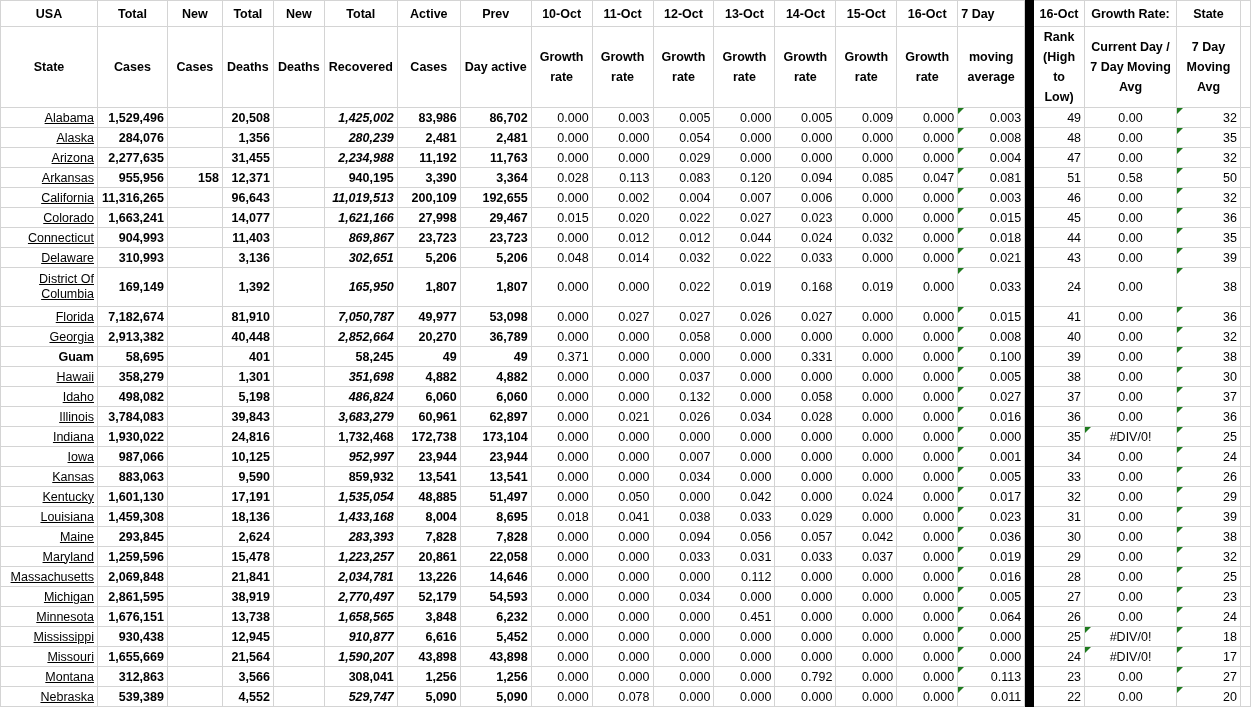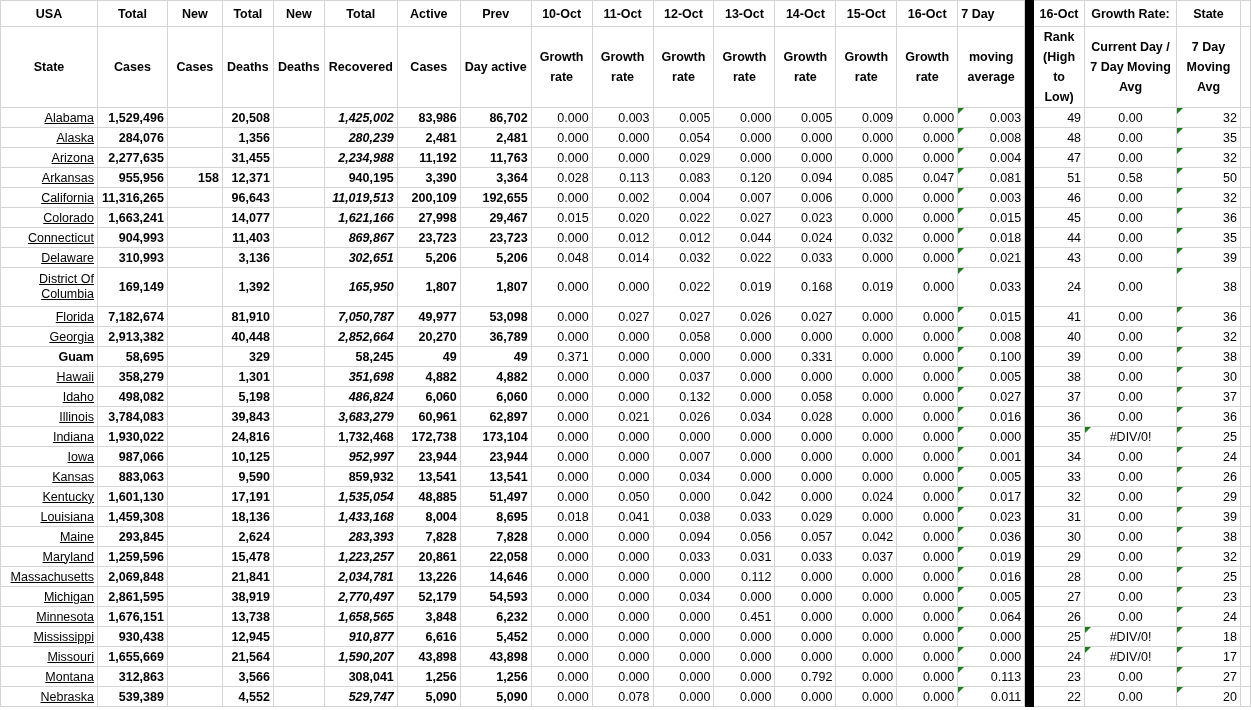--- a/index.html
+++ b/index.html
@@ -346,21 +346,21 @@
         <td class="bar"></td>
         <td class="rank">40</td>
         <td class="gr">0.00</td>
         <td class="s7 tri">32</td>
         <td></td>
       </tr>
       <tr class="row">
         <td class="state plain">Guam</td>
         <td class="">58,695</td>
         <td class=""></td>
-        <td class="">329</td>
+        <td class="">401</td>
         <td class=""></td>
         <td class="">58,245</td>
         <td class="">49</td>
         <td class="">49</td>
         <td class="rate">0.371</td>
         <td class="rate">0.000</td>
         <td class="rate">0.000</td>
         <td class="rate">0.000</td>
         <td class="rate">0.331</td>
         <td class="rate">0.000</td>

